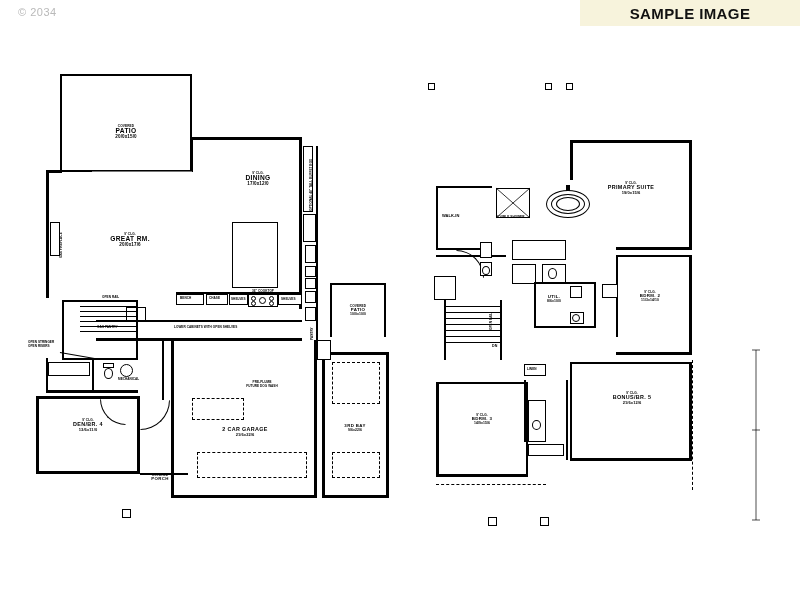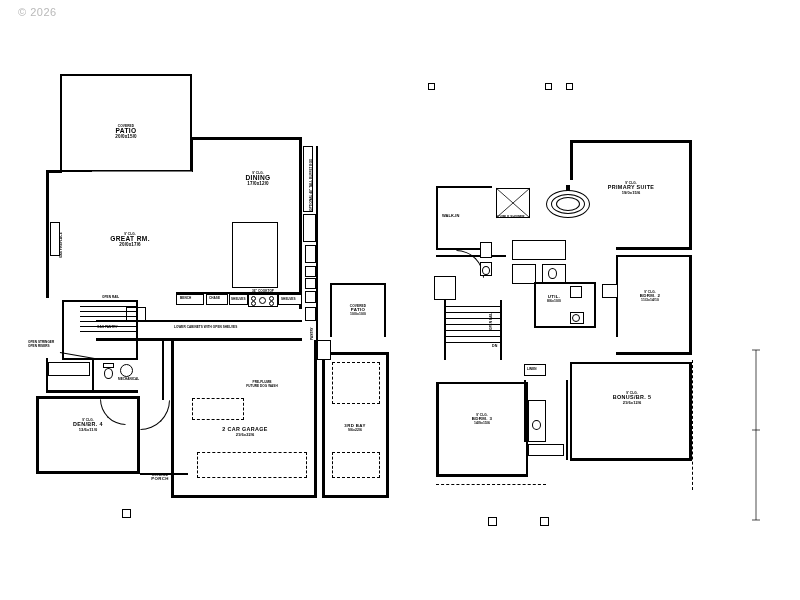--- a/index.html
+++ b/index.html
@@ -181,22 +181,25 @@
     width: 800px;
     height: 600px;
     pointer-events: none;
   }
 </style>
 </head>
 <body>
 
 <div id="sheet">
 
-  <div class="copyright">© 2026</div>
-
+  <div class="copyright">© 2034</div>
+
+  <div class="sample-banner">
+    <span>SAMPLE IMAGE</span>
+  </div>
 
   <div class="plan" style="left:0;top:0;width:420px;height:600px;">
 
     <div class="marker-sq" style="left:122px;top:509px;width:9px;height:9px;"></div>
 
     <div class="wall" style="left:60px;top:74px;width:132px;height:2px;"></div>
     <div class="wall" style="left:60px;top:74px;width:2px;height:98px;"></div>
     <div class="wall" style="left:190px;top:74px;width:2px;height:98px;"></div>
     <div class="wall" style="left:60px;top:170px;width:132px;height:2px;"></div>
 

